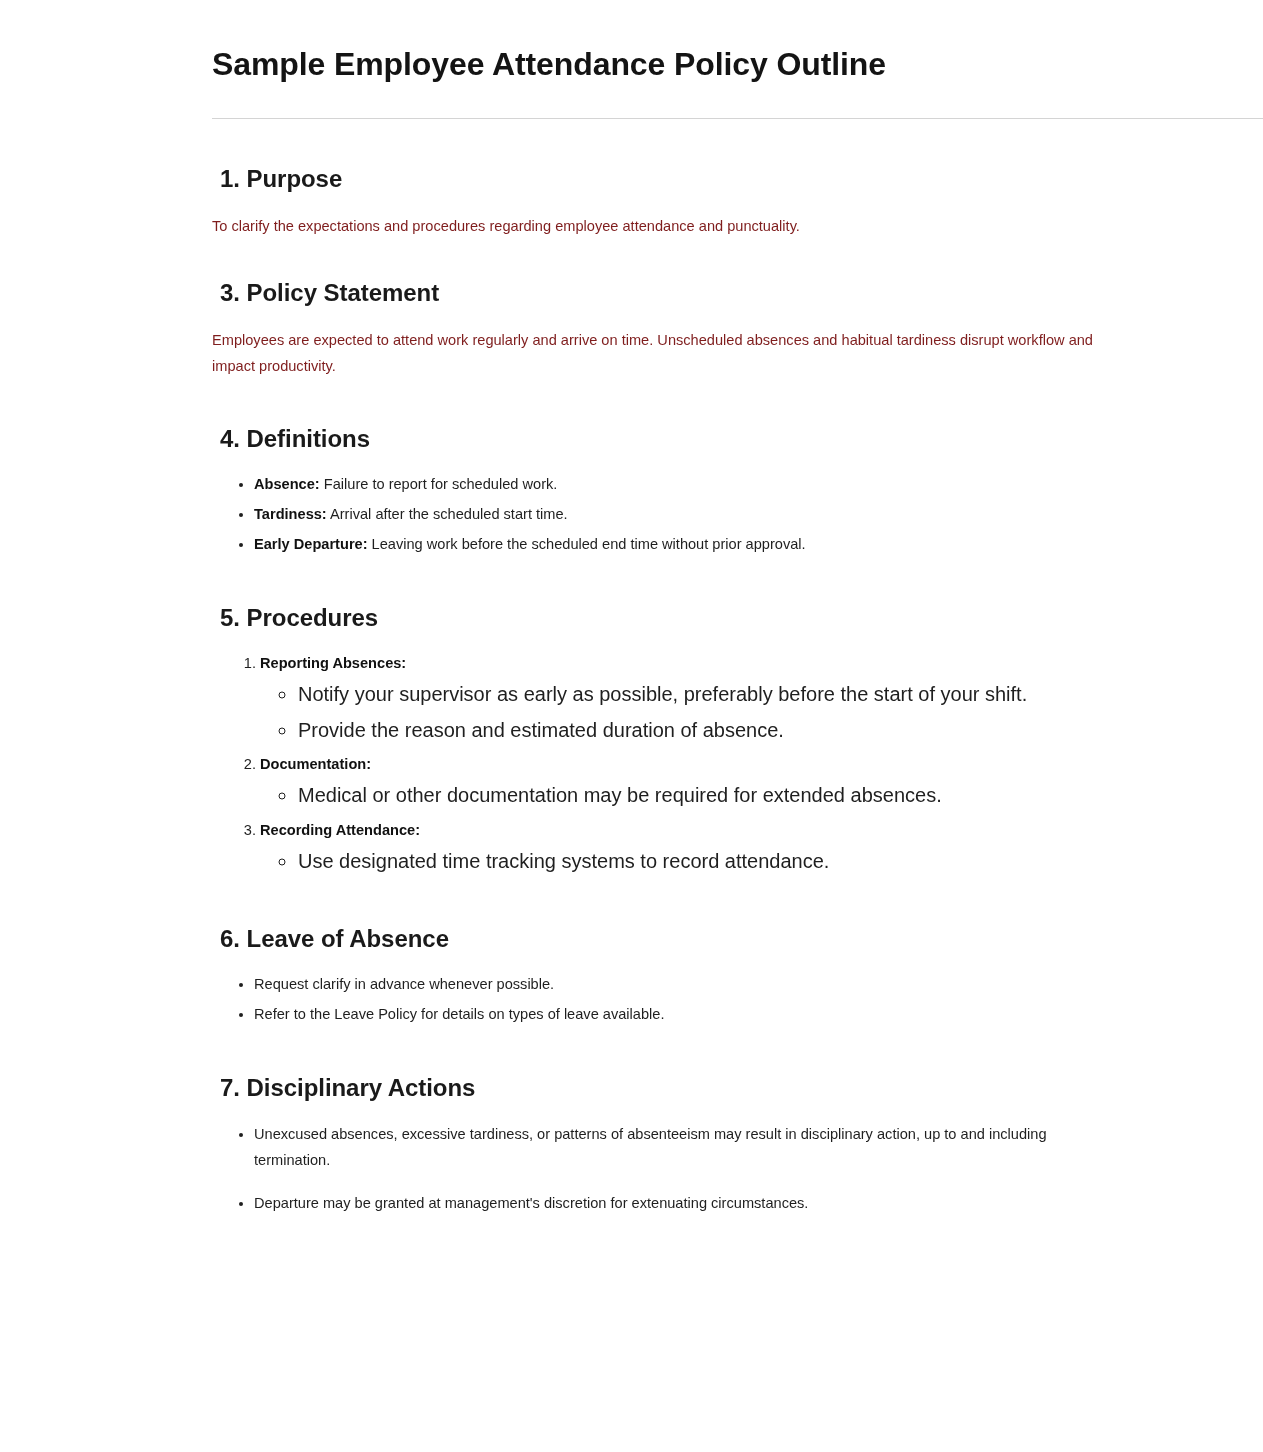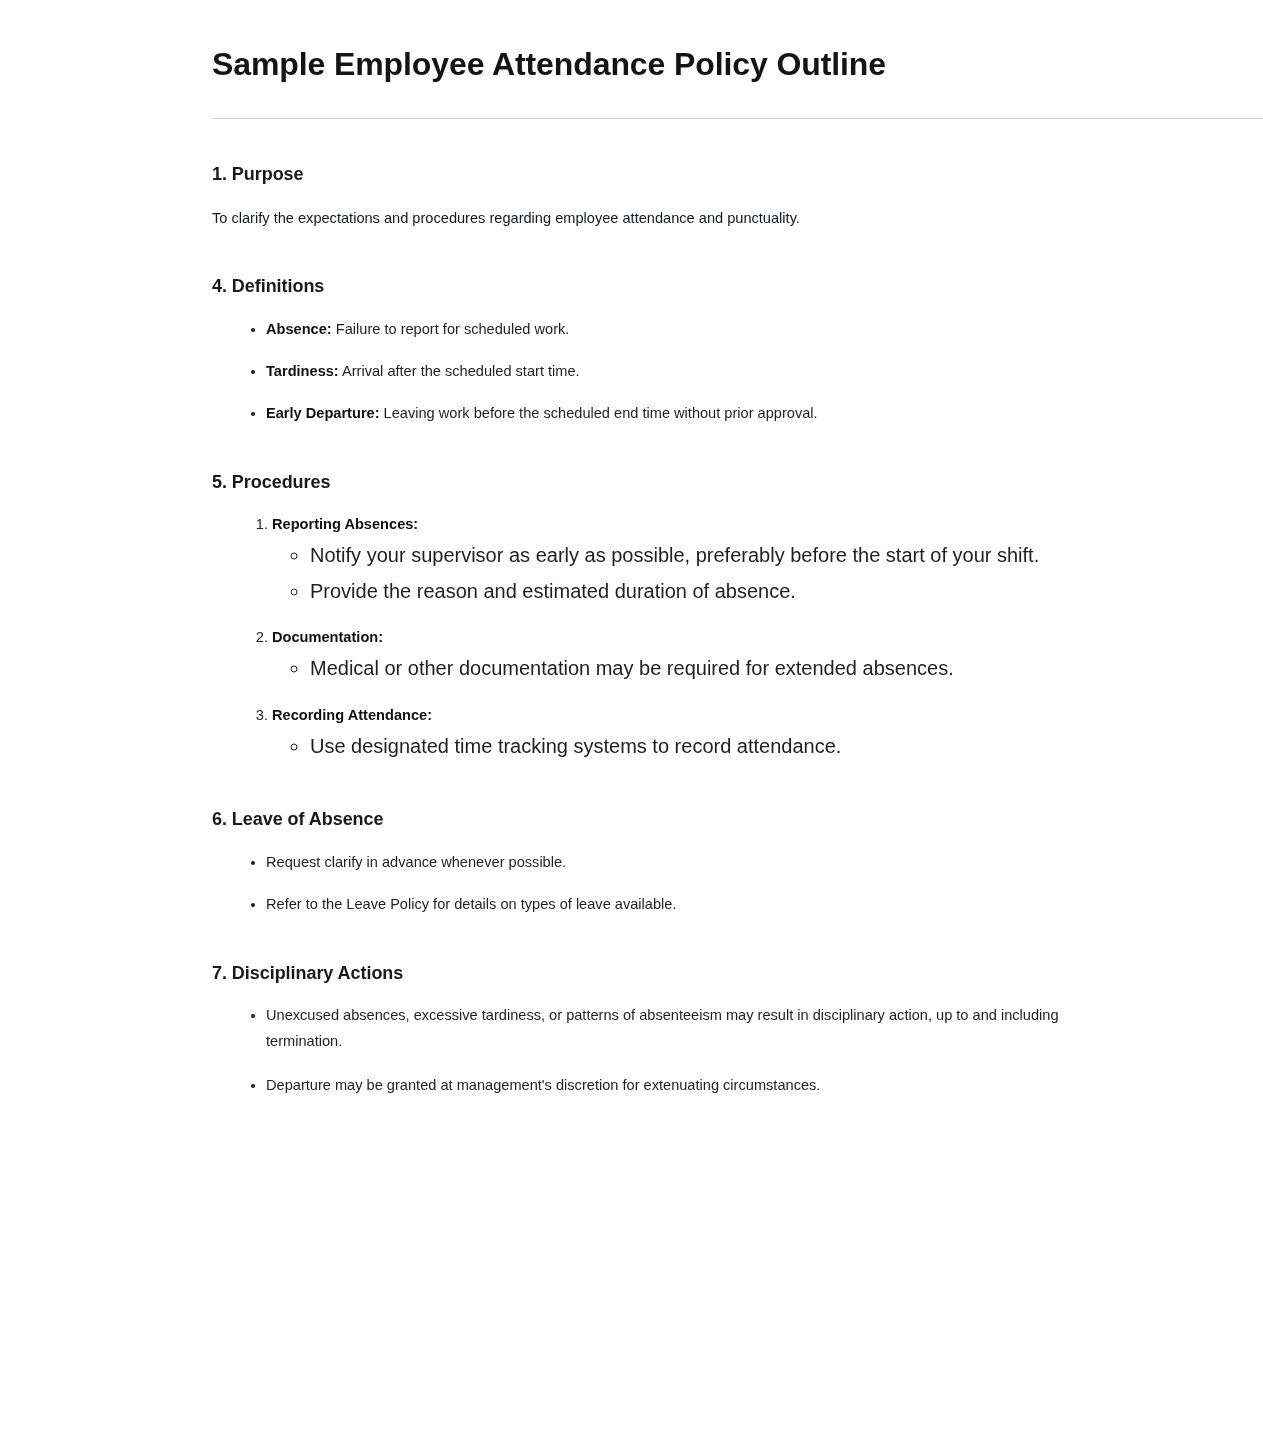--- a/index.html
+++ b/index.html
@@ -32,54 +32,54 @@
     letter-spacing: -0.1px;
   }
   .title-rule {
     border: 0;
     border-top: 1px solid #d4d4d4;
     margin: 34px 0 0 0;
     width: 1103px;
     height: 0;
   }
   h2.section-heading {
-    font-size: 18px;
+    font-size: 24px;
     font-weight: 700;
     color: #1a1a1a;
-    margin: 44px 0 0 0;
+    margin: 44px 0 0 8px;
     line-height: 1.3;
     letter-spacing: -0.05px;
   }
   h2.section-heading.tight {
     margin-top: 38px;
   }
   p.body-text {
     font-size: 14.6px;
     line-height: 1.72;
-    color: #0f172a;
+    color: #7f1d1d;
     margin: 20px 0 0 0;
     max-width: 1020px;
     font-weight: 400;
   }
   ul.bullets, ol.numbers {
     margin: 18px 0 0 0;
     padding-left: 38px;
   }
   ul.bullets {
     list-style-type: disc;
   }
   ol.numbers {
     list-style-type: decimal;
     padding-left: 44px;
   }
   ul.bullets > li, ol.numbers > li {
     font-size: 14.6px;
     line-height: 1.78;
     color: #1f1f1f;
-    margin: 16px;
+    margin: 4px;
     padding: 0;
   }
   ul.sub-bullets {
     list-style-type: circle;
     margin: 0;
     padding-left: 38px;
   }
   ul.sub-bullets > li {
     font-size: 20px;
     line-height: 1.78;
@@ -104,20 +104,24 @@
 
   <h1 class="doc-title">Sample Employee Attendance Policy Outline</h1>
   <hr class="title-rule">
 
   <div class="section-block">
     <h2 class="section-heading">1. Purpose</h2>
     <p class="body-text">To clarify the expectations and procedures regarding employee attendance and punctuality.</p>
   </div>
 
 
+  <div class="section-block">
+    <h2 class="section-heading tight">3. Policy Statement</h2>
+    <p class="body-text">Employees are expected to attend work regularly and arrive on time. Unscheduled absences and habitual tardiness disrupt workflow and impact productivity.</p>
+  </div>
 
   <div class="section-block">
     <h2 class="section-heading">4. Definitions</h2>
     <ul class="bullets">
       <li>
         <span class="term">Absence:</span><span> Failure to report for scheduled work.</span>
       </li>
       <li>
         <span class="term">Tardiness:</span><span> Arrival after the scheduled start time.</span>
       </li>

